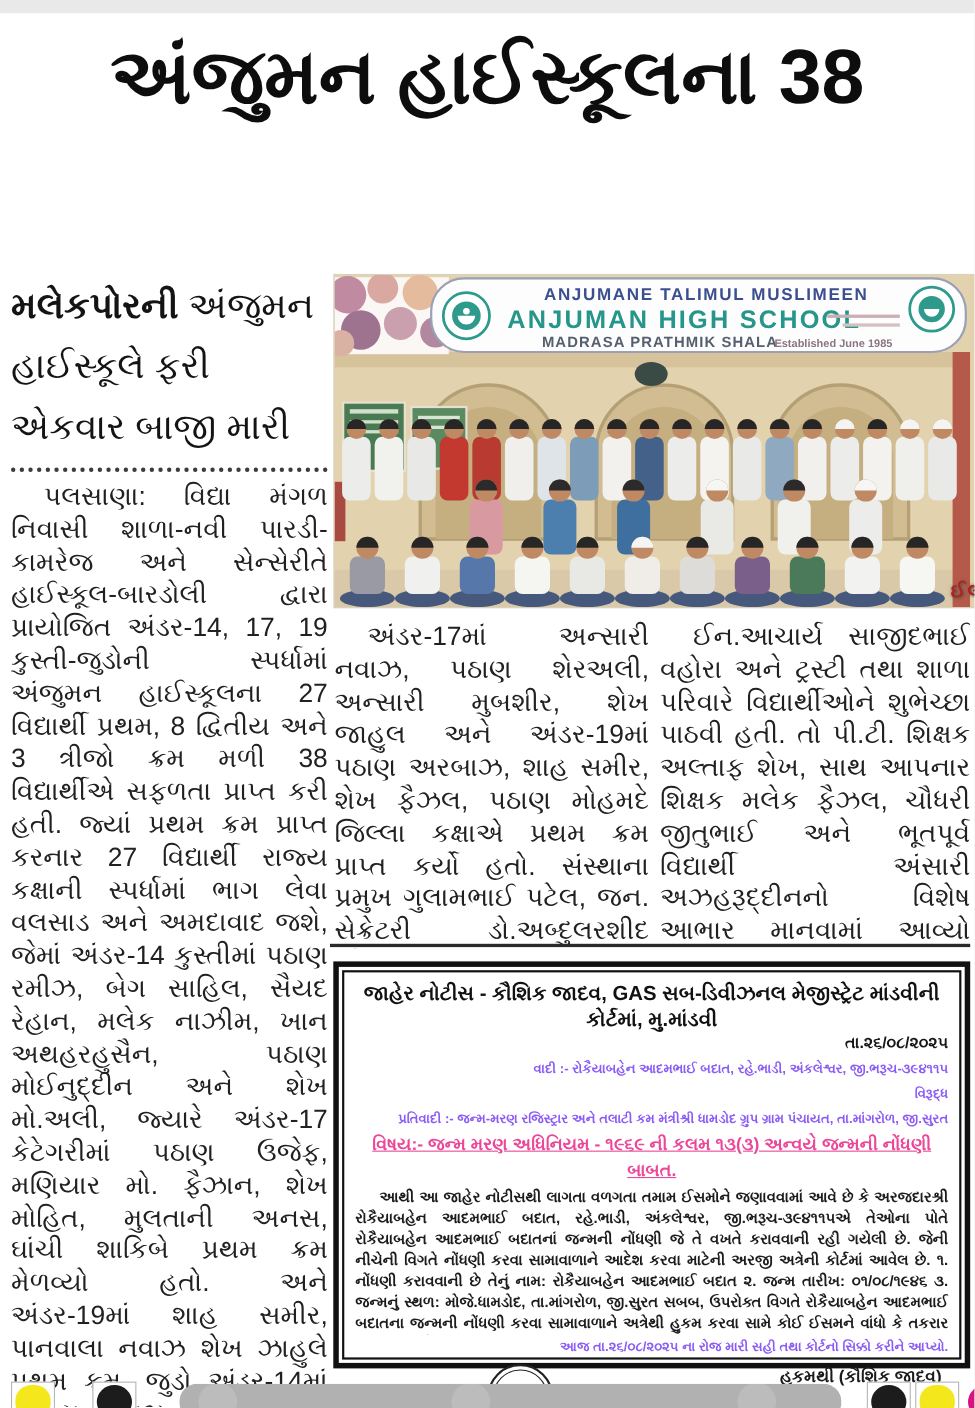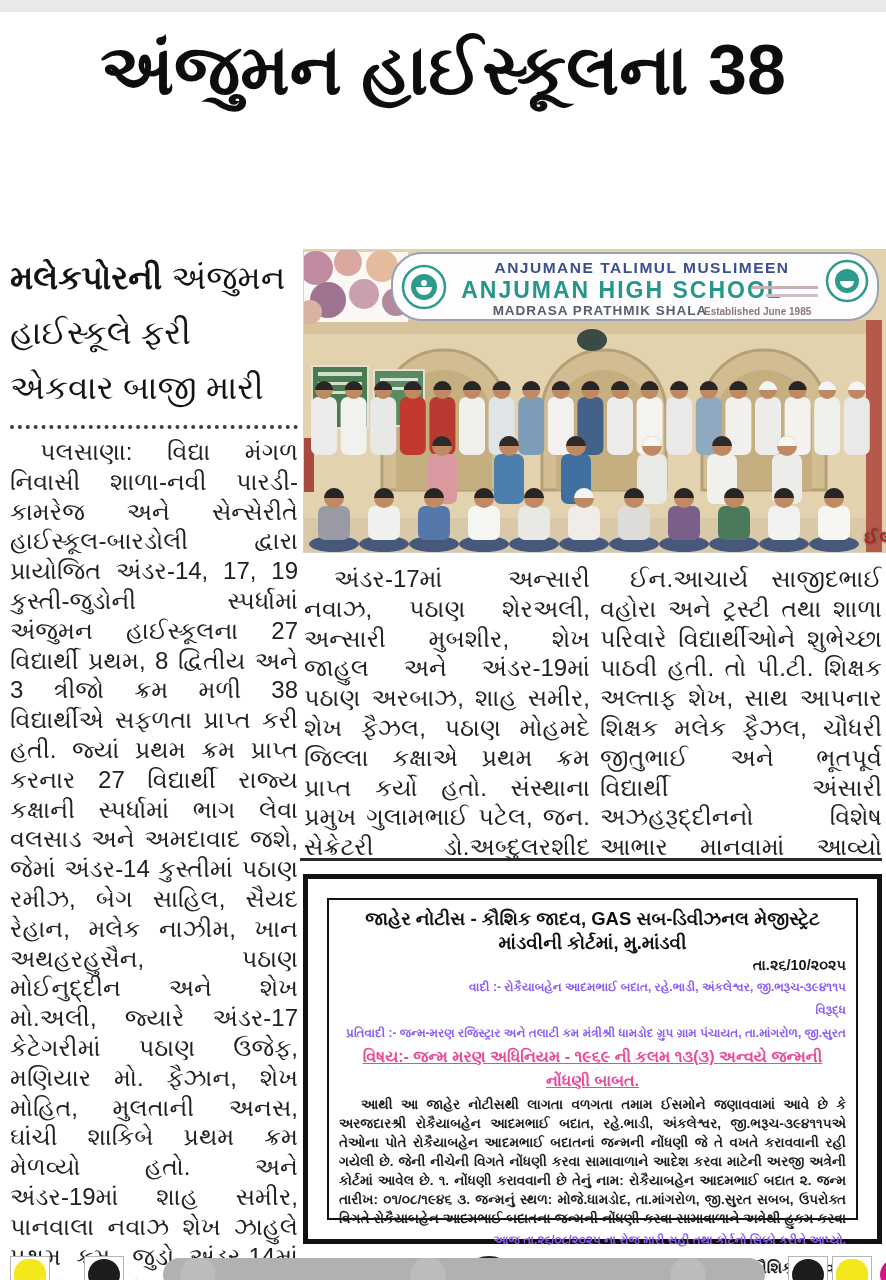--- a/index.html
+++ b/index.html
@@ -35,21 +35,21 @@
     color:#b91c1c; text-shadow:0 0 3px #6b6557, 1px 1px 2px #55503f;
     letter-spacing:2px;
   }
   
   .mid-col  { position:absolute; left:304px; top:552px; width:286px; height:298px; overflow:hidden; }
   .right-col{ position:absolute; left:600px; top:552px; width:282px; height:298px; overflow:hidden; }
   .col-rule { position:absolute; left:300px; top:846px; width:582px; border-top:3px solid #2a2a2a; }
   
   .notice {
     position:absolute; left:303px; top:862px; width:579px; height:370px;
-    border:5px solid #111; background:#fff; padding:19px;
+    border:5px solid #111; background:#fff; padding:3px;
   }
   .notice-inner {
     border:2px solid #111; width:100%; height:100%;
     padding:7px 10px 4px 10px; overflow:visible; position:relative;
   }
   .notice-title { font-size:18.5px; font-weight:800; text-align:center; line-height:24px; color:#111; }
   .notice-right { text-align:right; font-size:14.5px; font-weight:700; line-height:21px; color:#161616; }
   .notice-center { text-align:right; font-size:12px; font-weight:700; line-height:23px; color:#8b5cf6; }
   .notice-subject { text-align:center; font-size:16px; font-weight:800; text-decoration:underline; line-height:24px; color:#ec4899; }
   .notice-body {
@@ -362,21 +362,21 @@
     <div class="photo-credit">ઈલ્યાસ શેખ</div>
   </div>
 
   <div class="mid-col body-text">અંડર-17માં અન્સારી નવાઝ, પઠાણ શેરઅલી, અન્સારી મુબશીર, શેખ જાહુલ અને અંડર-19માં પઠાણ અરબાઝ, શાહ સમીર, શેખ ફૈઝલ, પઠાણ મોહમદે જિલ્લા કક્ષાએ પ્રથમ ક્રમ પ્રાપ્ત કર્યો હતો. સંસ્થાના પ્રમુખ ગુલામભાઈ પટેલ, જન. સેક્રેટરી ડો.અબ્દુલરશીદ પટેલ,</div>
   <div class="right-col body-text">ઈન.આચાર્ય સાજીદભાઈ વહોરા અને ટ્રસ્ટી તથા શાળા પરિવારે વિદ્યાર્થીઓને શુભેચ્છા પાઠવી હતી. તો પી.ટી. શિક્ષક અલ્તાફ શેખ, સાથ આપનાર શિક્ષક મલેક ફૈઝલ, ચૌધરી જીતુભાઈ અને ભૂતપૂર્વ વિદ્યાર્થી અંસારી અઝહરૂદ્દીનનો વિશેષ આભાર માનવામાં આવ્યો હતો.</div>
   <div class="col-rule"></div>
 
   <div class="notice">
     <div class="notice-inner">
       <div class="notice-title">જાહેર નોટીસ - કૌશિક જાદવ, GAS સબ-ડિવીઝનલ મેજીસ્ટ્રેટ માંડવીની કોર્ટમાં, મુ.માંડવી</div>
-      <div class="notice-right">તા.૨૬/10/૨૦૨૫</div>
+      <div class="notice-right">તા.૨૬/૦૮/૨૦૨૫</div>
       <div class="notice-center">વાદી :- રોકૈયાબહેન આદમભાઈ બદાત, રહે.ભાડી, અંકલેશ્વર, જી.ભરૂચ-૩૯૪૧૧૫</div>
       <div class="notice-center">વિરૂદ્ધ</div>
       <div class="notice-center">પ્રતિવાદી :- જન્મ-મરણ રજિસ્ટ્રાર અને તલાટી કમ મંત્રીશ્રી ધામડોદ ગ્રુપ ગ્રામ પંચાયત, તા.માંગરોળ, જી.સુરત</div>
       <div class="notice-subject">વિષય:- જન્મ મરણ અધિનિયમ - ૧૯૬૯ ની કલમ ૧૩(૩) અન્વયે જન્મની નોંધણી બાબત.</div>
       <div class="notice-body">આથી આ જાહેર નોટીસથી લાગતા વળગતા તમામ ઈસમોને જણાવવામાં આવે છે કે અરજદારશ્રી રોકૈયાબહેન આદમભાઈ બદાત, રહે.ભાડી, અંકલેશ્વર, જી.ભરૂચ-૩૯૪૧૧૫એ તેઓના પોતે રોકૈયાબહેન આદમભાઈ બદાતનાં જન્મની નોંધણી જે તે વખતે કરાવવાની રહી ગયેલી છે. જેની નીચેની વિગતે નોંધણી કરવા સામાવાળાને આદેશ કરવા માટેની અરજી અત્રેની કોર્ટમાં આવેલ છે. ૧. નોંધણી કરાવવાની છે તેનું નામ: રોકૈયાબહેન આદમભાઈ બદાત ૨. જન્મ તારીખ: ૦૧/૦૮/૧૯૪૬ ૩. જન્મનું સ્થળ: મોજે.ધામડોદ, તા.માંગરોળ, જી.સુરત સબબ, ઉપરોક્ત વિગતે રોકૈયાબહેન આદમભાઈ બદાતના જન્મની નોંધણી કરવા સામાવાળાને અત્રેથી હુકમ કરવા સામે કોઈ ઈસમને વાંધો કે તકરાર હોય તો અત્રેની કોર્ટમાં દિન-૩૦માં અથવા આ કામની સુનાવણી તા.૨૫/૦૯/૨૦૨૫ના રોજ વાંધો રજૂ કરવો. જો વાંધો રજૂ કરવામાં નહીં આવે તો કોઈને વાંધો નથી એમ માની આગળની કાર્યવાહી કરવામાં આવશે જેની નોંધ લેવી.</div>
       <div class="notice-center" style="font-weight:800;">આજ તા.૨૬/૦૮/૨૦૨૫ ના રોજ મારી સહી તથા કોર્ટનો સિક્કો કરીને આપ્યો.</div>
       <div class="notice-footer">
         <div class="seal">
           <div class="seal-inner">
             

